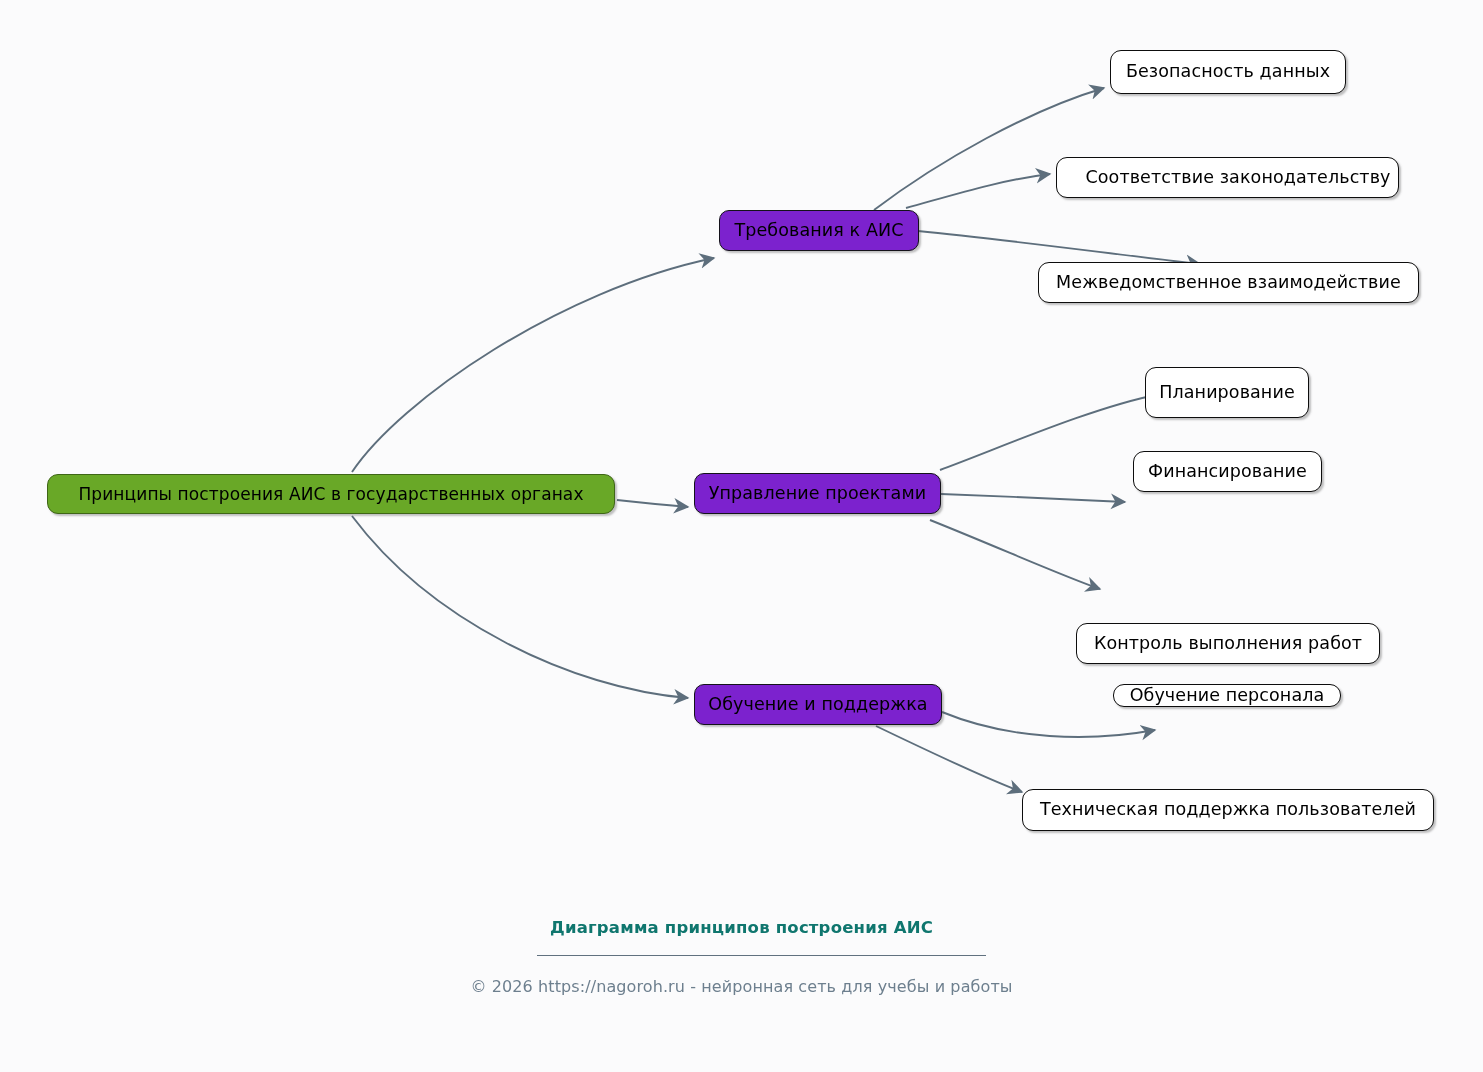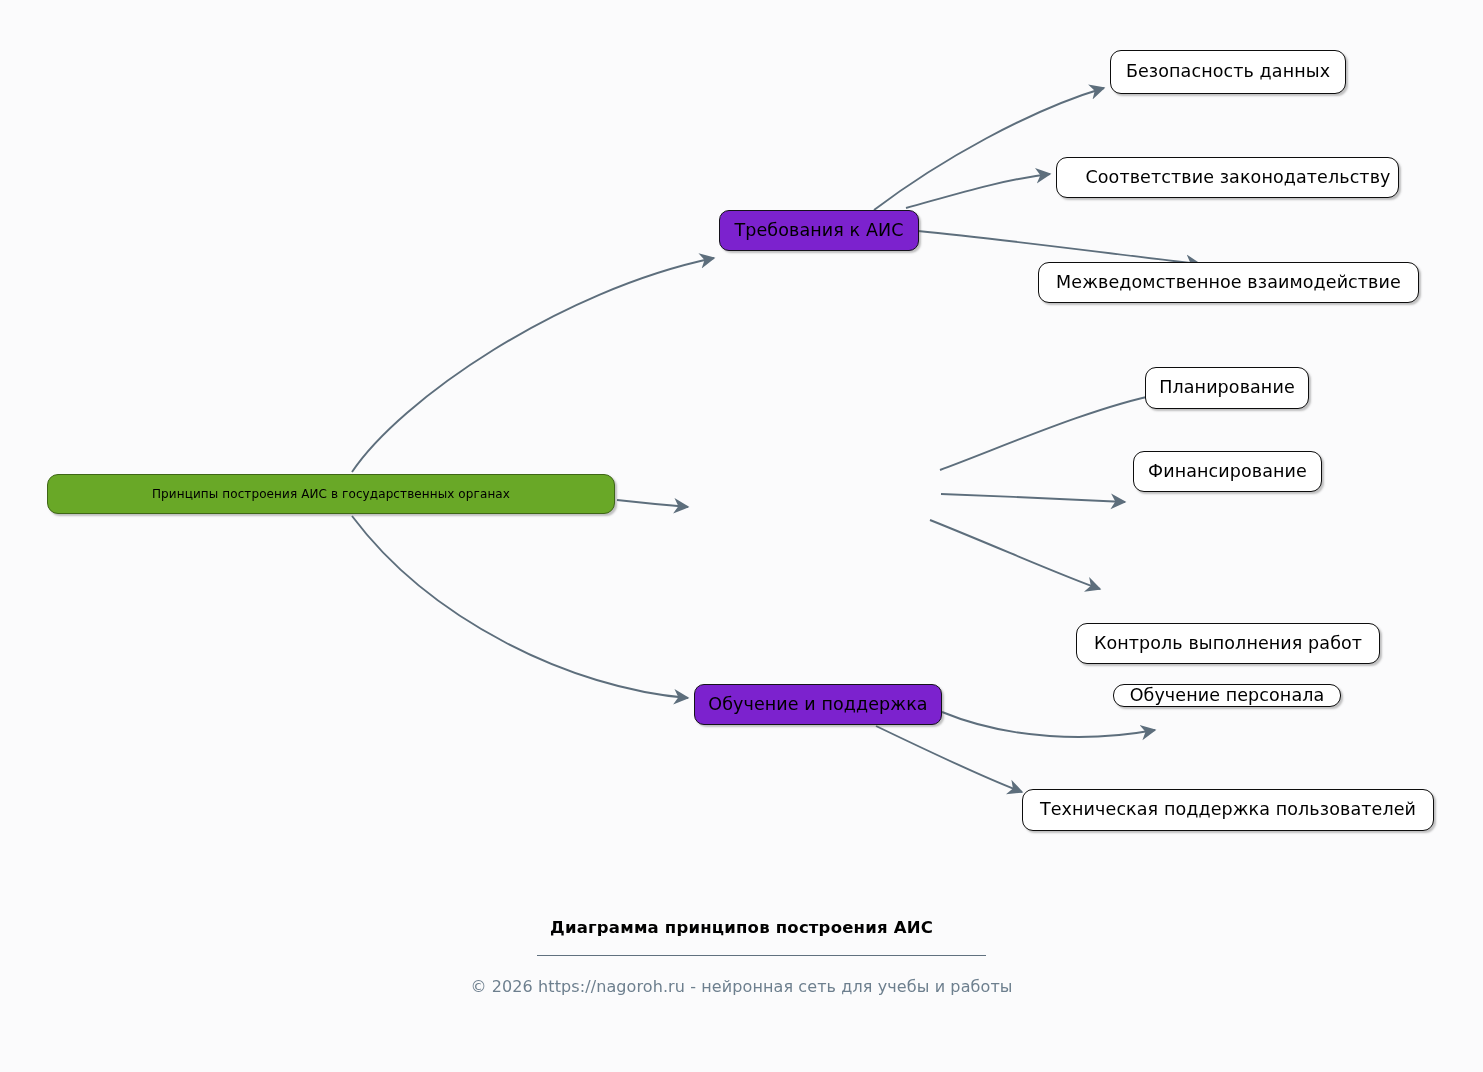--- a/index.html
+++ b/index.html
@@ -36,21 +36,21 @@
     font-size: 17.5px;
     letter-spacing: 0.1px;
     color: #000000;
     line-height: 1;
     box-shadow: 2px 2px 2px rgba(80,80,80,0.35);
   }
   .node.root {
     background: #69a827;
     border: 1.4px solid #3f6617;
     border-radius: 11px;
-    font-size: 12px;
+    font-size: 17px;
   }
   .node.branch {
     background: #7c22ce;
     border: 1.6px solid #14121a;
     border-radius: 10px;
   }
   .node.leaf {
     background: #ffffff;
     border: 1.6px solid #0d0d0d;
     border-radius: 11px;
@@ -58,21 +58,21 @@
   .footer {
     position: absolute;
     left: 0;
     width: 1483px;
     text-align: center;
   }
   .footer-title {
     top: 918px;
     font-size: 16.5px;
     font-weight: bold;
-    color: #000000;
+    color: #0f766e;
     letter-spacing: 0.2px;
   }
   .footer-rule {
     position: absolute;
     left: 537px;
     top: 955px;
     width: 449px;
     height: 1px;
     background: #60717f;
   }
@@ -116,22 +116,23 @@
   <div class="node root" style="left:47px; top:474px; width:568px; height:40px;">Принципы построения АИС в государственных органах</div>
 
   <div class="node leaf" style="left:1110px; top:50px; width:236px; height:44px;">Безопасность данных</div>
 
   <div class="node branch" style="left:719px; top:210px; width:200px; height:41px;">Требования к АИС</div>
 
   <div class="node leaf" style="left:1056px; top:157px; width:343px; height:41px;padding-left:21px;">Соответствие законодательству</div>
 
   <div class="node leaf" style="left:1038px; top:262px; width:381px; height:41px;">Межведомственное взаимодействие</div>
 
+  <div class="node branch" style="left:694px; top:473px; width:247px; height:41px;">Управление проектами</div>
 
-  <div class="node leaf" style="left:1145px; top:367px; width:164px; height:42px;">Планирование</div>
+  <div class="node leaf" style="left:1145px; top:367px; width:164px; height:51px;">Планирование</div>
 
   <div class="node leaf" style="left:1133px; top:451px; width:189px; height:41px;">Финансирование</div>
 
   <div class="node leaf" style="left:1076px; top:579px; width:304px; height:41px;margin-top:44px;">Контроль выполнения работ</div>
 
   <div class="node branch" style="left:694px; top:684px; width:248px; height:41px;">Обучение и поддержка</div>
 
   <div class="node leaf" style="left:1113px; top:684px; width:228px; height:23px;">Обучение персонала</div>
 
   <div class="node leaf" style="left:1022px; top:789px; width:412px; height:42px;">Техническая поддержка пользователей</div>

